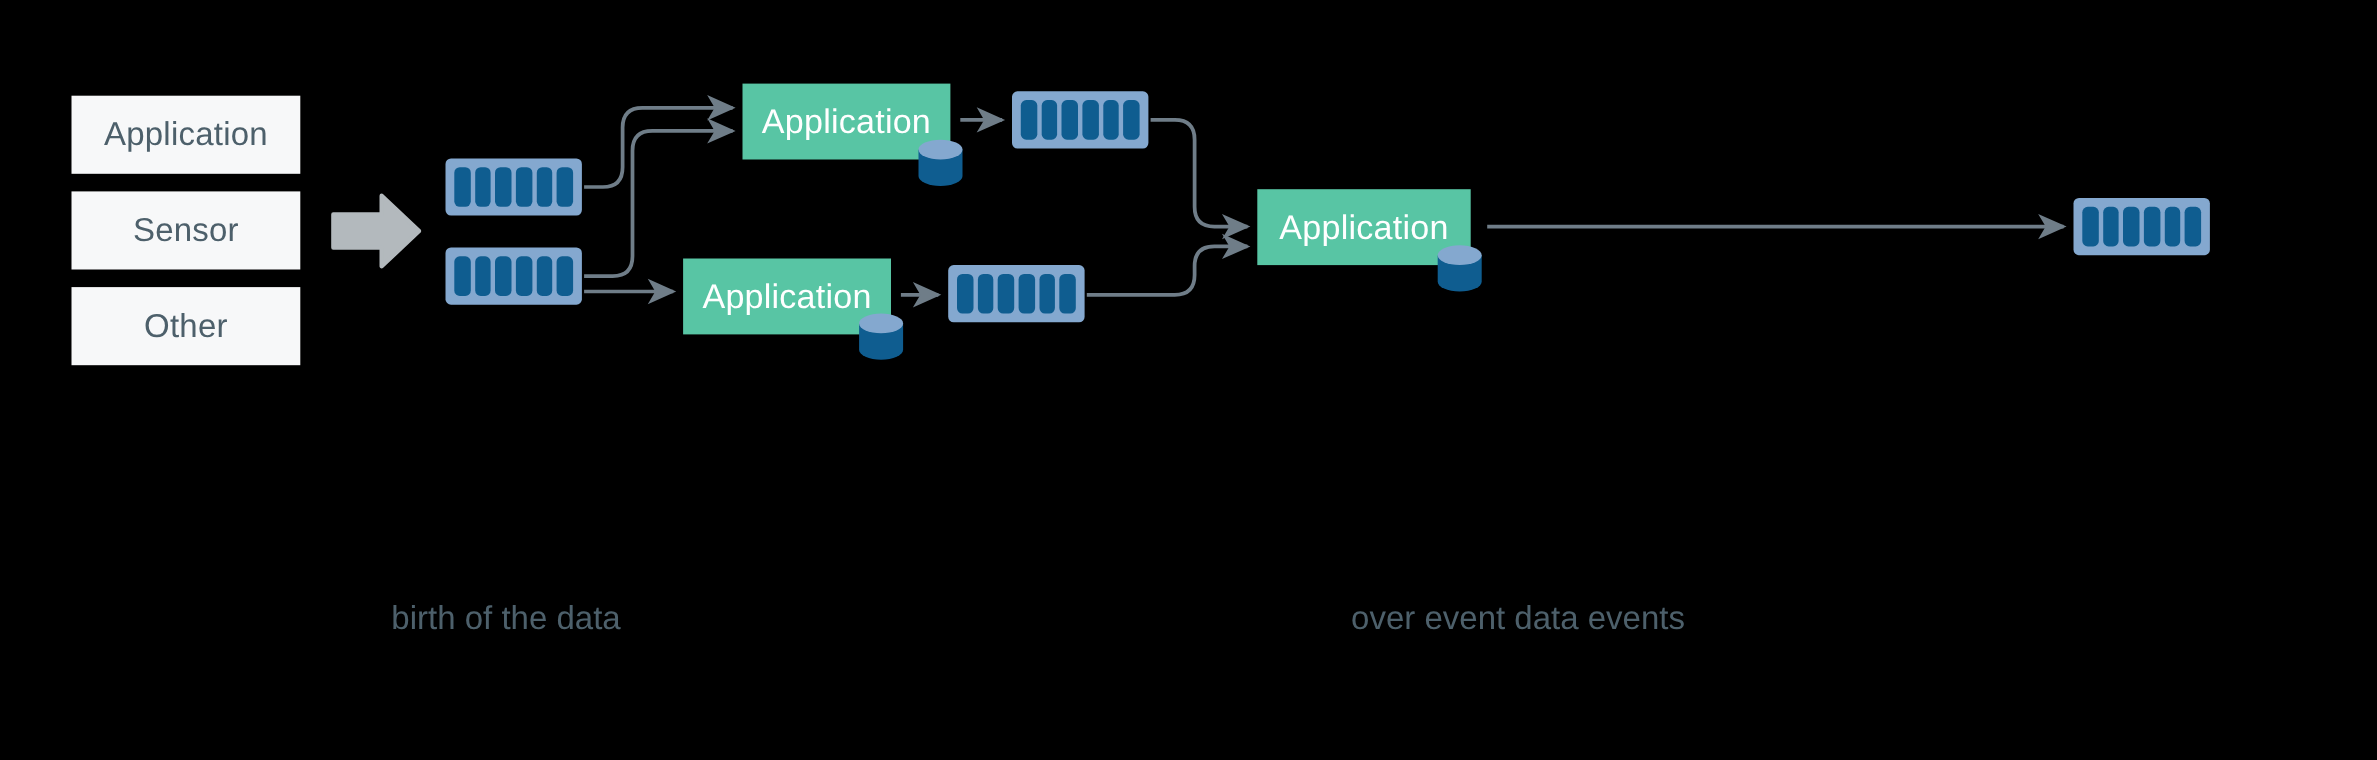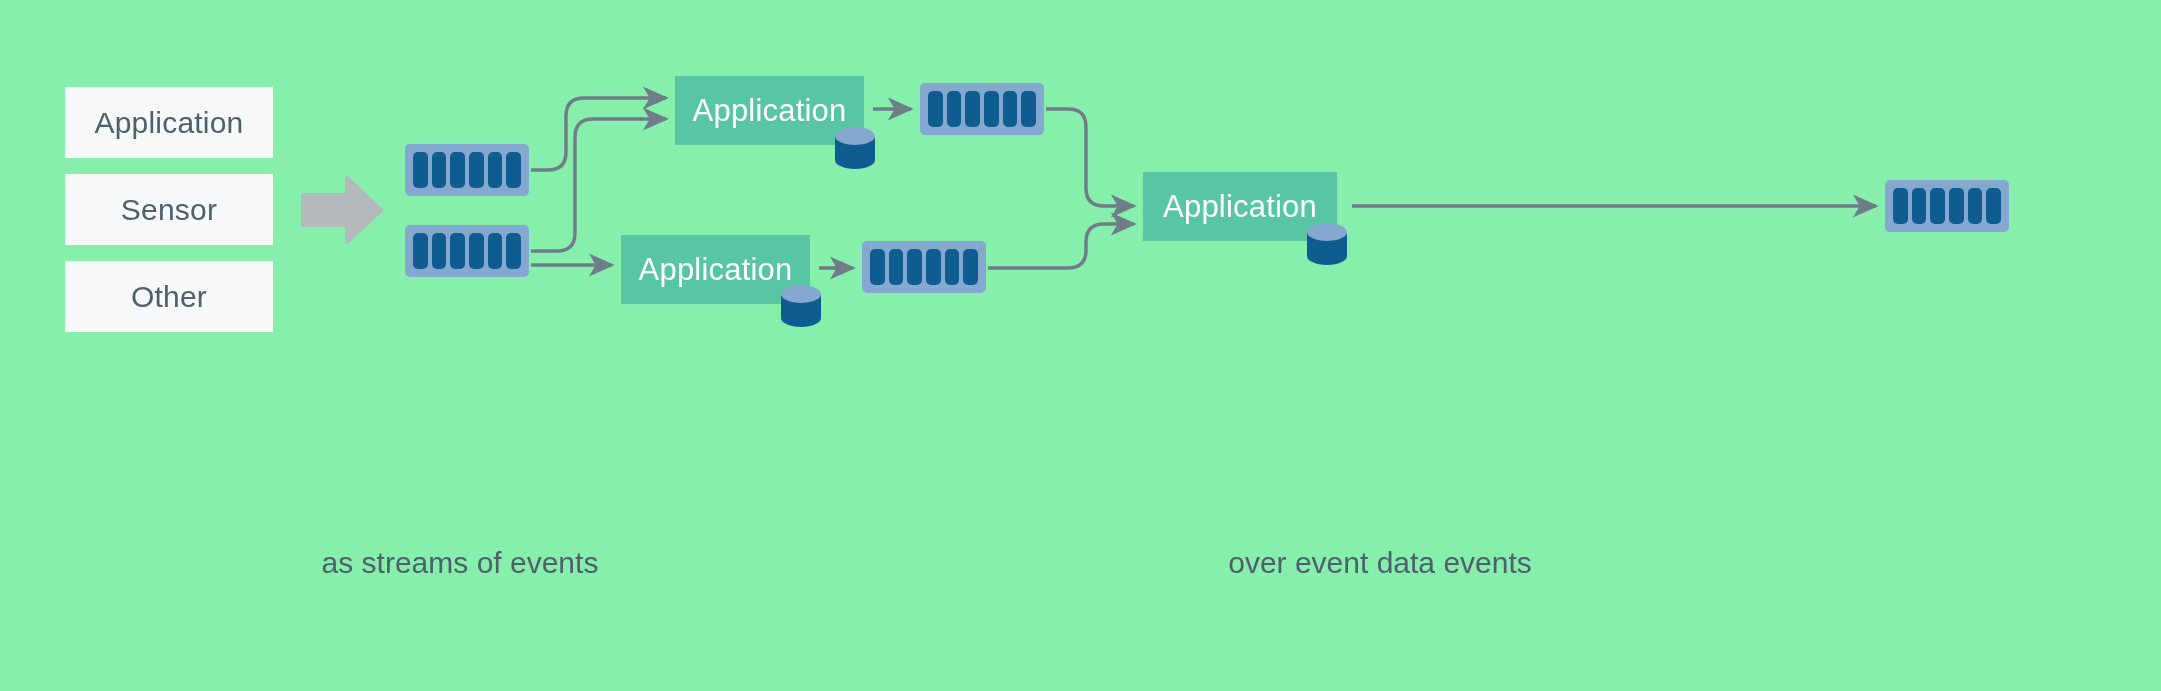--- a/index.html
+++ b/index.html
@@ -8,21 +8,21 @@
     background: #ffffff;
   }
   body {
     font-family: "Liberation Sans", sans-serif;
     -webkit-font-smoothing: antialiased;
   }
   #stage {
     position: relative;
     width: 2161px;
     height: 691px;
-    background: #86efac;
+    background: #000000;
     overflow: hidden;
   }
 
   
   .source-box {
     position: absolute;
     background: #f7f8f9;
     display: flex;
     align-items: center;
     justify-content: center;
@@ -198,19 +198,19 @@
       <path d="M1046,109 H1068 Q1086,109 1086,127 V188 Q1086,206 1104,206 H1134" marker-end="url(#ah)"></path>
 
       <path d="M988,268 H1068 Q1086,268 1086,250 V242 Q1086,224 1104,224 H1134" marker-end="url(#ah)"></path>
 
       <path d="M1346,206 H1876" marker-end="url(#ah)" stroke-dasharray="0" opacity="0"></path>
       <path d="M1352,206 H1876" marker-end="url(#ah)"></path>
     </g>
   </svg>
 
   <div class="caption" style="left:180px; top:542px; width:560px;">
-    <span class="line">as streams of events</span>
+    <span class="line">birth of the data</span>
   </div>
   <div class="caption" style="left:1100px; top:542px; width:560px;">
     <span class="line">over event data events</span>
   </div>
 
 </div>
 
 </body></html>

